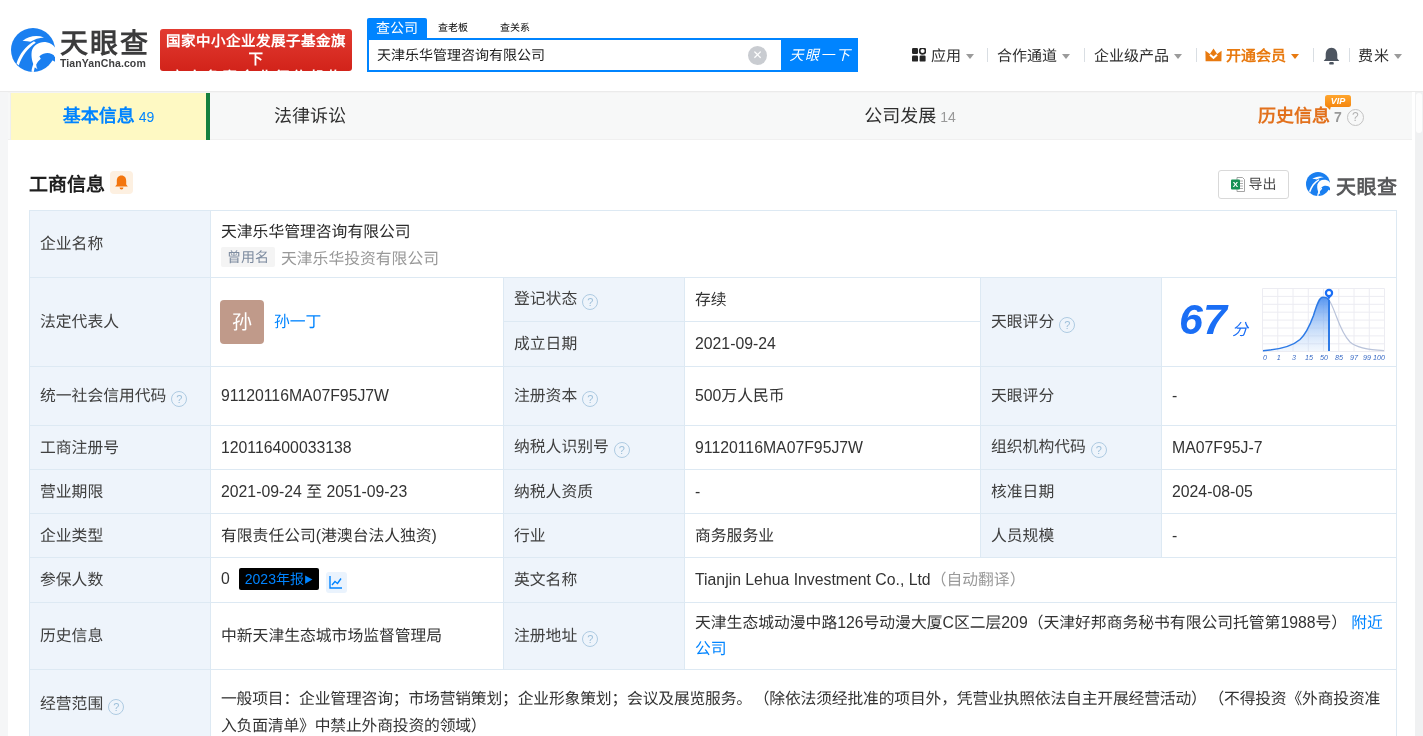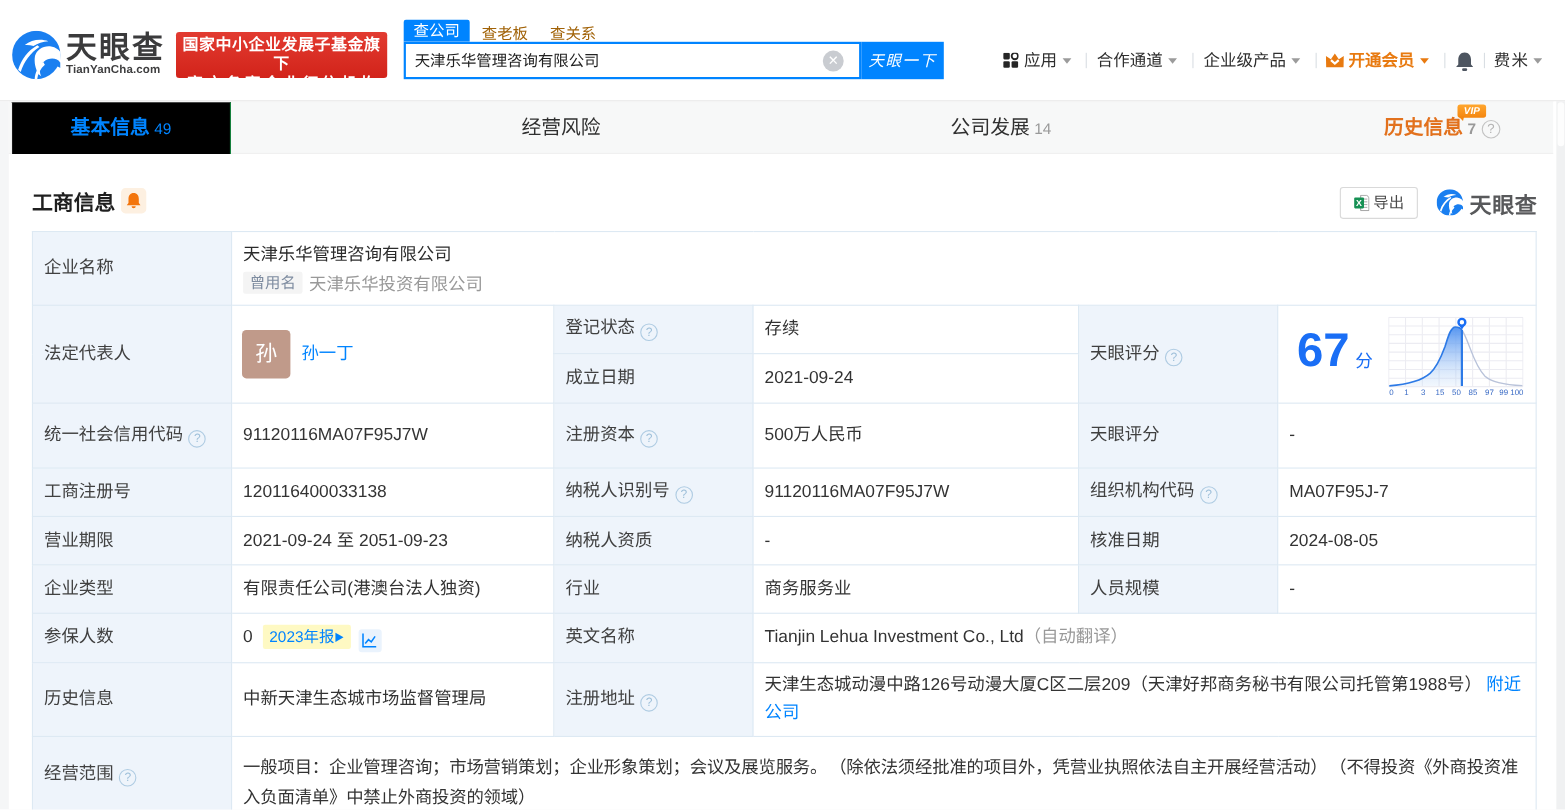--- a/index.html
+++ b/index.html
@@ -21,21 +21,21 @@
   .redbox { position:absolute; left:160px; top:29px; width:192px; height:42px;
     background:linear-gradient(180deg,#e23b31,#d2231a); border-radius:3px;
     color:#fff; font-weight:bold; text-align:center; padding-top:3px; }
   .redbox .l1 { font-size:14.5px; line-height:18px; letter-spacing:0.5px; }
   .redbox .l2 { font-size:14.5px; line-height:18px; letter-spacing:3px; margin-left:3px; }
 
   
   .stab-active { position:absolute; left:367px; top:18px; width:60px; height:20px;
     background:#0084ff; color:#fff; font-size:14px; text-align:center;
     line-height:20px; border-radius:2px 2px 0 0; }
-  .stab { position:absolute; top:19px; font-size:14px; color:#a16207; }
+  .stab { position:absolute; top:19px; font-size:10px; color:#000000; }
   .search-input { position:absolute; left:367px; top:38px; width:416px; height:34px;
     border:2px solid #0084ff; background:#fff; font-size:14px; color:#222;
     line-height:30px; padding-left:8px; }
   .clear-x { position:absolute; left:748px; top:46px; width:19px; height:19px; border-radius:50%;
     background:#c9ccd1; color:#fff; font-size:12px; line-height:19px; text-align:center; }
   .search-btn { position:absolute; left:783px; top:38px; width:75px; height:34px;
     background:#0084ff; color:#fff; font-size:14px; text-align:center; line-height:34px;
     letter-spacing:1.5px;font-style:italic; }
 
   
@@ -52,22 +52,22 @@
   #card { position:absolute; left:8px; top:92px; width:1407px; height:644px; background:#fff; }
   #scrollstrip { position:absolute; left:1415px; top:92px; width:8px; height:644px; background:#f0f1f2; }
   #scrollthumb { position:absolute; left:1416px; top:93px; width:6px; height:40px; background:#fdfdfd; border-radius:3px;}
 
   
   #tabbar { position:absolute; left:8px; top:92px; width:1404px; height:48px; background:#f7f8f8;
     border-bottom:1px solid #f0f0f0; border-top:1px solid #f4f4f4; }
   .tab { position:absolute; top:0; height:47px; line-height:47px; text-align:center; width:200px;
     font-size:18px; color:#2f2f2f; }
   .tab .cnt { font-size:14px; color:#999; margin-left:4px; }
-  .tab.active { background:#000000; color:#0084ff; font-weight:bold;
-    border-left:1px solid #efefef; border-right:1px solid #15803d; }
+  .tab.active { background:#fef9c3; color:#0084ff; font-weight:bold;
+    border-left:1px solid #efefef; border-right:4px solid #15803d; }
   .tab.active .cnt { color:#0084ff; font-weight:normal; }
   .tab.hist { color:#e2711d; font-weight:bold; }
   .qmark-g { display:inline-block; width:17px; height:17px; border:1px solid #c3c3c3; border-radius:50%;
     color:#b3b3b3; font-size:12px; line-height:15px; text-align:center; font-weight:normal;
     vertical-align:1px; margin-left:5px; }
   .vipbadge { position:absolute; left:1317px; top:2px; width:26px; height:12px;
     background:linear-gradient(180deg,#ffa62e,#f4860f); border-radius:2.5px;
     color:#fff; font-size:9px; font-style:italic; font-weight:bold; text-align:center; line-height:12px; }
   .vipbadge:after { content:""; position:absolute; left:1px; top:11px; width:0; height:0;
     border-left:4px solid transparent; border-right:1px solid transparent;
@@ -93,21 +93,21 @@
     color:#9fc0da; font-size:11px; line-height:14px; text-align:center; vertical-align:-2px;
     margin-left:5px; font-weight:normal; }
   .green { color:#0a9e56; }
   .blue { color:#0084ff; }
   .gray { color:#999; }
   .tag-old { display:inline-block; background:#f4f4f4; color:#7e8ca0; font-size:14px;
     height:20px; line-height:20px; padding:0 6px; border-radius:2px; margin-right:6px;
     vertical-align:2px; }
   .avatar { position:absolute; left:9px; top:22px; width:44px; height:44px; border-radius:4px;
     background:#c09a8a; color:#fff; font-size:20px; text-align:center; line-height:44px; }
-  .tag-report { display:inline-block; background:#fef9c3; color:#0084ff; font-size:14px;
+  .tag-report { display:inline-block; background:#000000; color:#0084ff; font-size:14px;
     height:22px; line-height:22px; padding:0 6px; border-radius:2px; margin-left:9px; }
   .chartbtn { display:inline-block; background:#eaf3fd; border-radius:3px; width:21px; height:21px;
     vertical-align:-5px; margin-left:7px; text-align:center; }
   .score67 { position:absolute; left:17px; top:19px; font-size:43px; font-weight:bold; color:#1a6ef5; line-height:44px; }
   .score-fen { position:absolute; left:70px; top:42px; font-size:16px; color:#1a6ef5; }
 </style>
 </head>
 <body>
 <div id="page">
   <div id="pagebg"></div>
@@ -160,21 +160,21 @@
     <svg class="abs" style="left:1323px;top:47px" width="17" height="18" viewBox="0 0 17 18">
       <path d="M8.5 0.8 C12.3 0.8 14.3 3.8 14.3 7.6 L14.3 11.6 L16.3 14 L0.7 14 L2.7 11.6 L2.7 7.6 C2.7 3.8 4.7 0.8 8.5 0.8 Z" fill="#4d5560"></path>
       <rect x="6.2" y="15" width="4.6" height="2.6" rx="1.2" fill="#4d5560"></rect>
     </svg>
     <div class="nav-sep" style="left:1349px"></div>
     <div class="nav-item" style="left:1358px;letter-spacing:1px;">费米<span class="caret" style="margin-left:4px;"></span></div>
   </div>
 
   <div id="tabbar">
     <div class="tab active" style="left:2px">基本信息<span class="cnt">49</span></div>
-    <div class="tab" style="left:402px">经营风险</div>
+    <div class="tab" style="left:202px">法律诉讼</div>
     <div class="tab" style="left:802px">公司发展<span class="cnt">14</span></div>
     <div class="tab hist" style="left:1203px">历史信息<span class="cnt">7</span><span class="qmark-g">?</span></div>
     <div class="vipbadge">VIP</div>
   </div>
 
   <div class="sec-title">工商信息</div>
   <div class="bellbox">
     <svg width="13" height="15" viewBox="0 0 13 15" style="margin-top:4px">
       <path d="M6.5 0.5 C9.6 0.5 11.2 2.8 11.2 6 L11.2 9.5 L12.8 11.5 L0.2 11.5 L1.8 9.5 L1.8 6 C1.8 2.8 3.4 0.5 6.5 0.5 Z" fill="#f3750d"></path>
       <path d="M4.6 12.5 a1.9 1.9 0 0 0 3.8 0 Z" fill="#f3750d"></path>
@@ -216,21 +216,21 @@
     </tr>
     <tr style="height:44px">
       <td class="lb" rowspan="2">法定代表人</td>
       <td rowspan="2" style="position:relative;">
         <div class="avatar">孙</div>
         <span class="blue" style="margin-left:53px;">孙一丁</span>
       </td>
       <td class="lb">登记状态<span class="qmark">?</span></td>
       <td class="green">存续</td>
       <td class="lb" rowspan="2">天眼评分<span class="qmark">?</span></td>
-      <td rowspan="2" style="padding:0;position:relative;">
+      <td rowspan="2" style="padding:0;position:relative;font-style:italic;">
         <span class="score67">67</span>
             <span class="score-fen">分</span>
         <svg class="abs" style="left:100px;top:10px" width="123" height="73" viewBox="0 0 123 73">
           <defs>
             <linearGradient id="bellfill" x1="0" y1="0" x2="0" y2="1">
               <stop offset="0" stop-color="#4d90f0" stop-opacity="0.95"></stop>
               <stop offset="1" stop-color="#bcd7f7" stop-opacity="0.2"></stop>
             </linearGradient>
           </defs>
           <g stroke="#ececf2" stroke-width="1">

